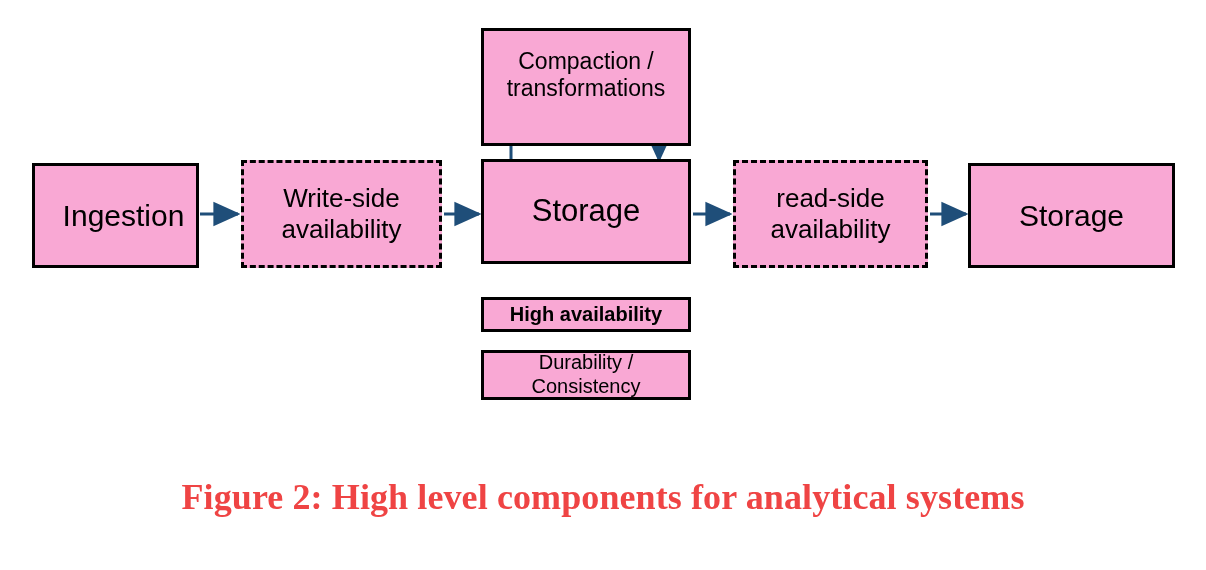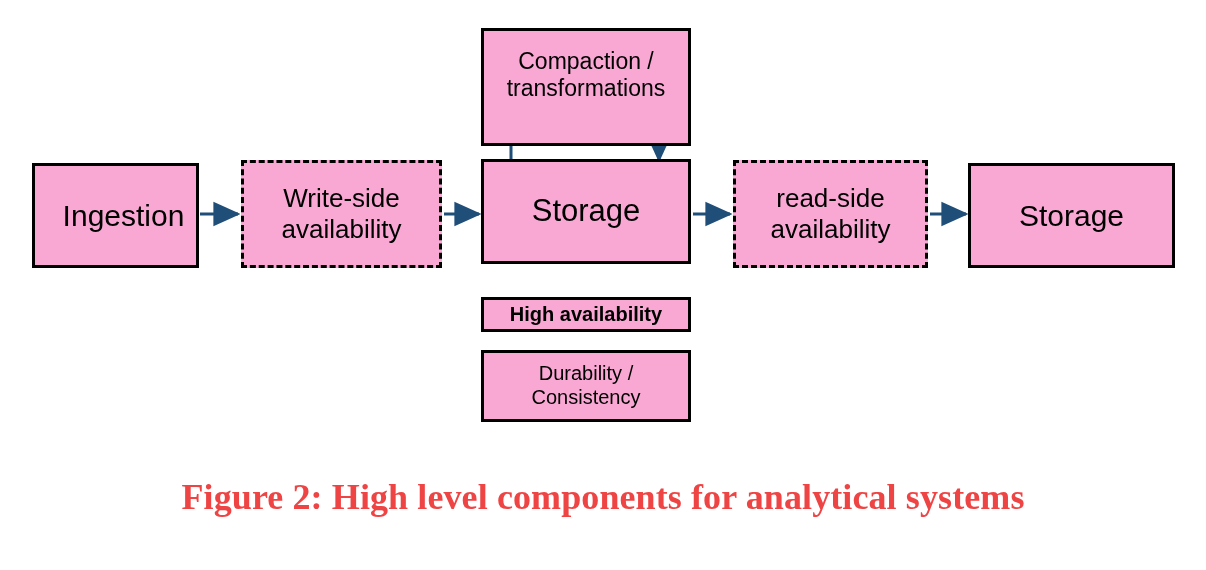--- a/index.html
+++ b/index.html
@@ -65,21 +65,21 @@
     font-size: 23px;
     align-items: flex-start;
     padding-top: 17px;
   }
   #node-high-availability {
     left: 481px; top: 297px;  width: 210px;  height: 35px;
     font-size: 20px;
     font-weight: bold;
   }
   #node-durability {
-    left: 481px; top: 350px;  width: 210px;  height: 72px;
+    left: 481px; top: 350px;  width: 210px;  height: 50px;
     font-size: 20px;
   }
   
   #connectors {
     position: absolute;
     left: 0; top: 0;
     width: 1206px;
     height: 570px;
     z-index: 2;
     pointer-events: none;

